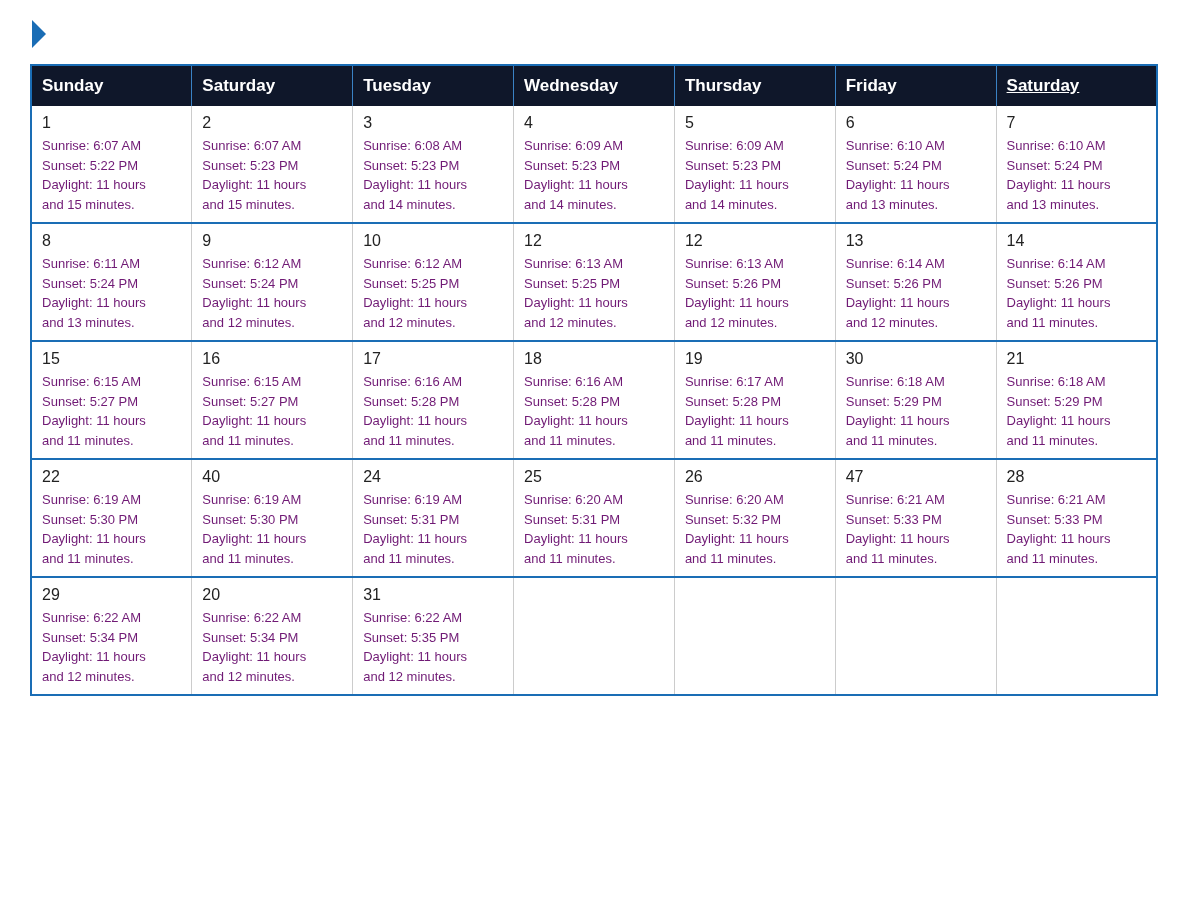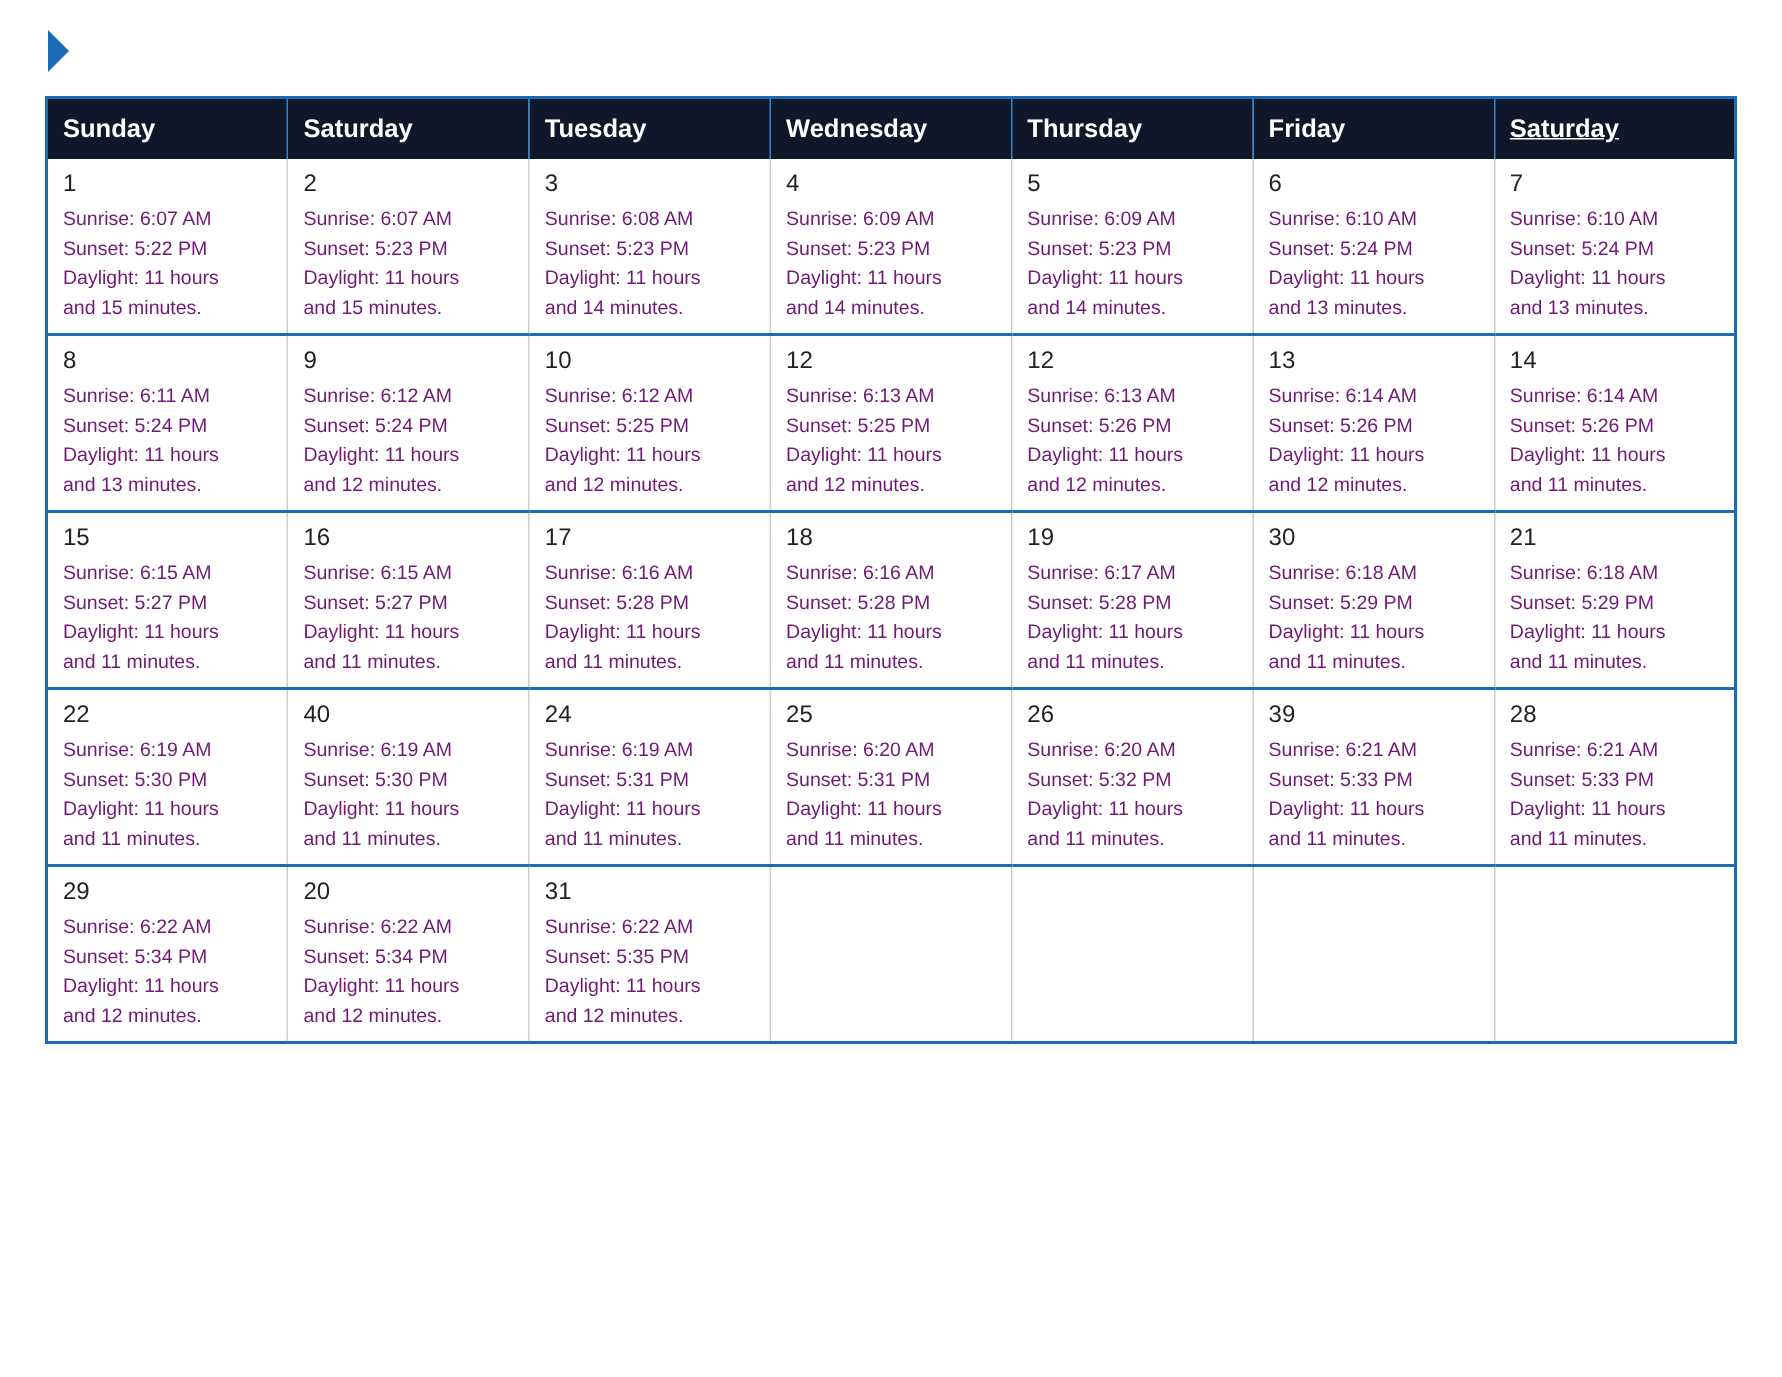--- a/index.html
+++ b/index.html
@@ -374,21 +374,21 @@
         <td>
           <span class="day-number">26</span>
           <div class="day-info">
             Sunrise: 6:20 AM<br>
             Sunset: 5:32 PM<br>
             Daylight: 11 hours<br>
             and 11 minutes.
           </div>
         </td>
         <td>
-          <span class="day-number">39</span>
+          <span class="day-number">47</span>
           <div class="day-info">
             Sunrise: 6:21 AM<br>
             Sunset: 5:33 PM<br>
             Daylight: 11 hours<br>
             and 11 minutes.
           </div>
         </td>
         <td>
           <span class="day-number">28</span>
           <div class="day-info">

